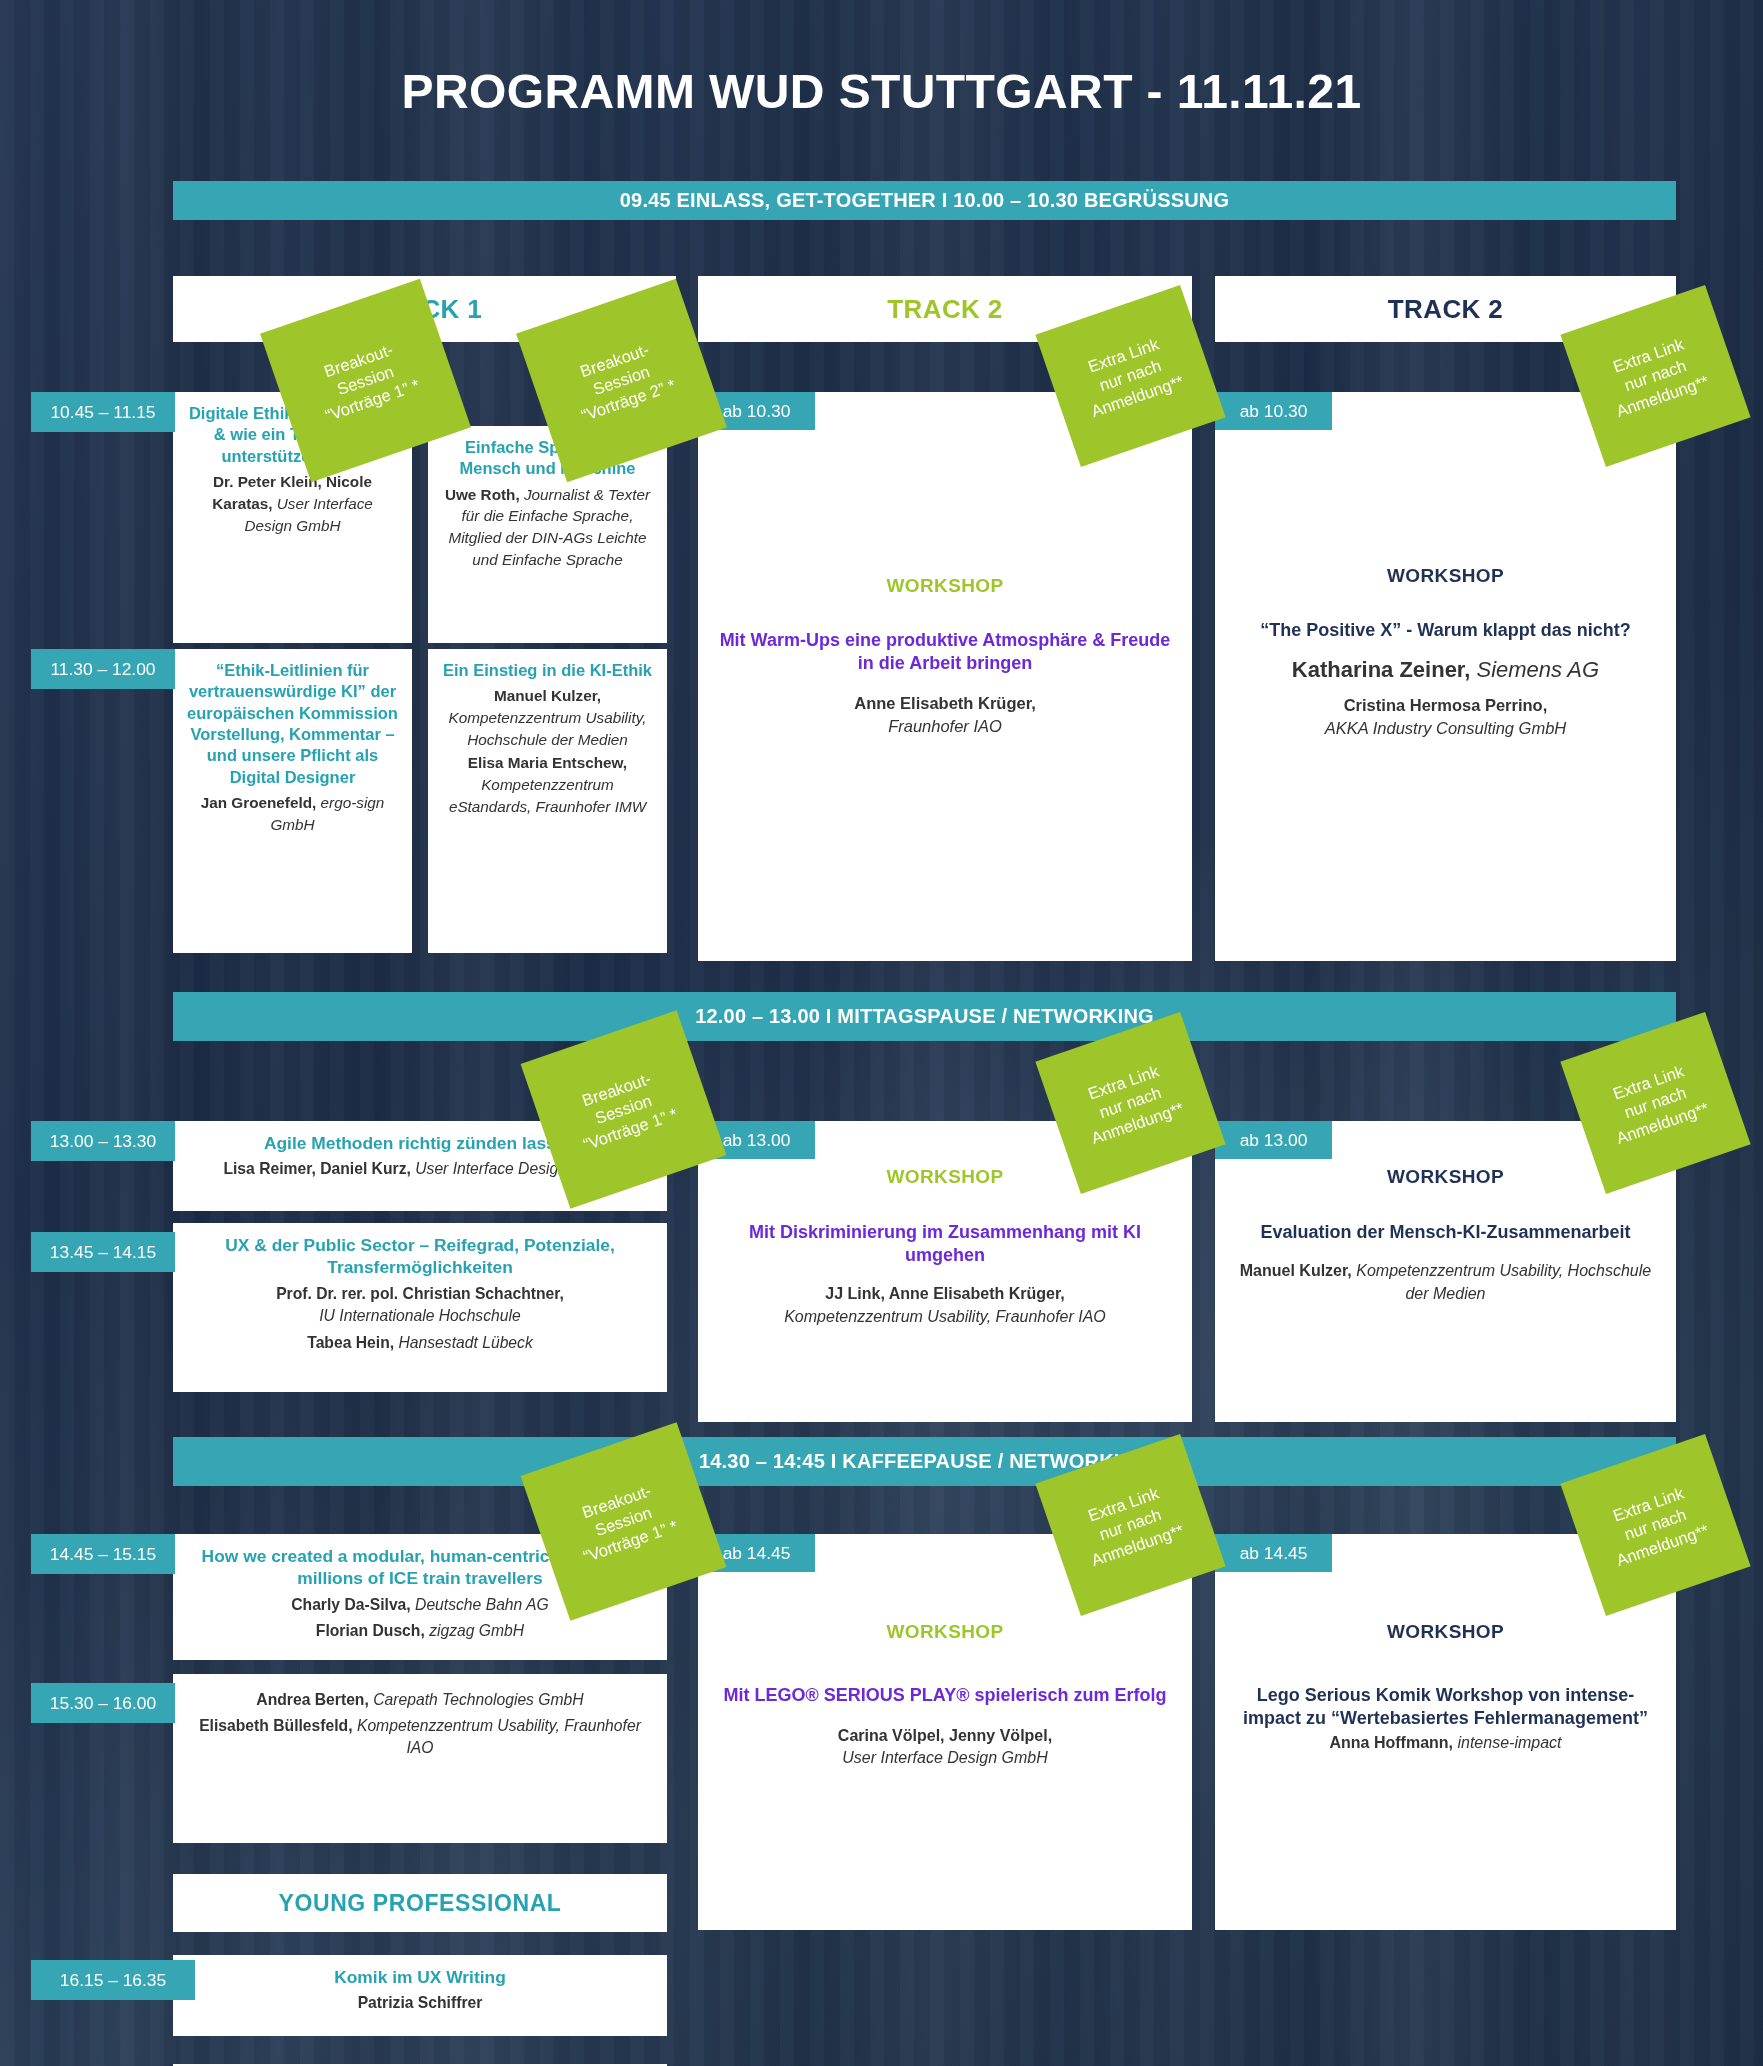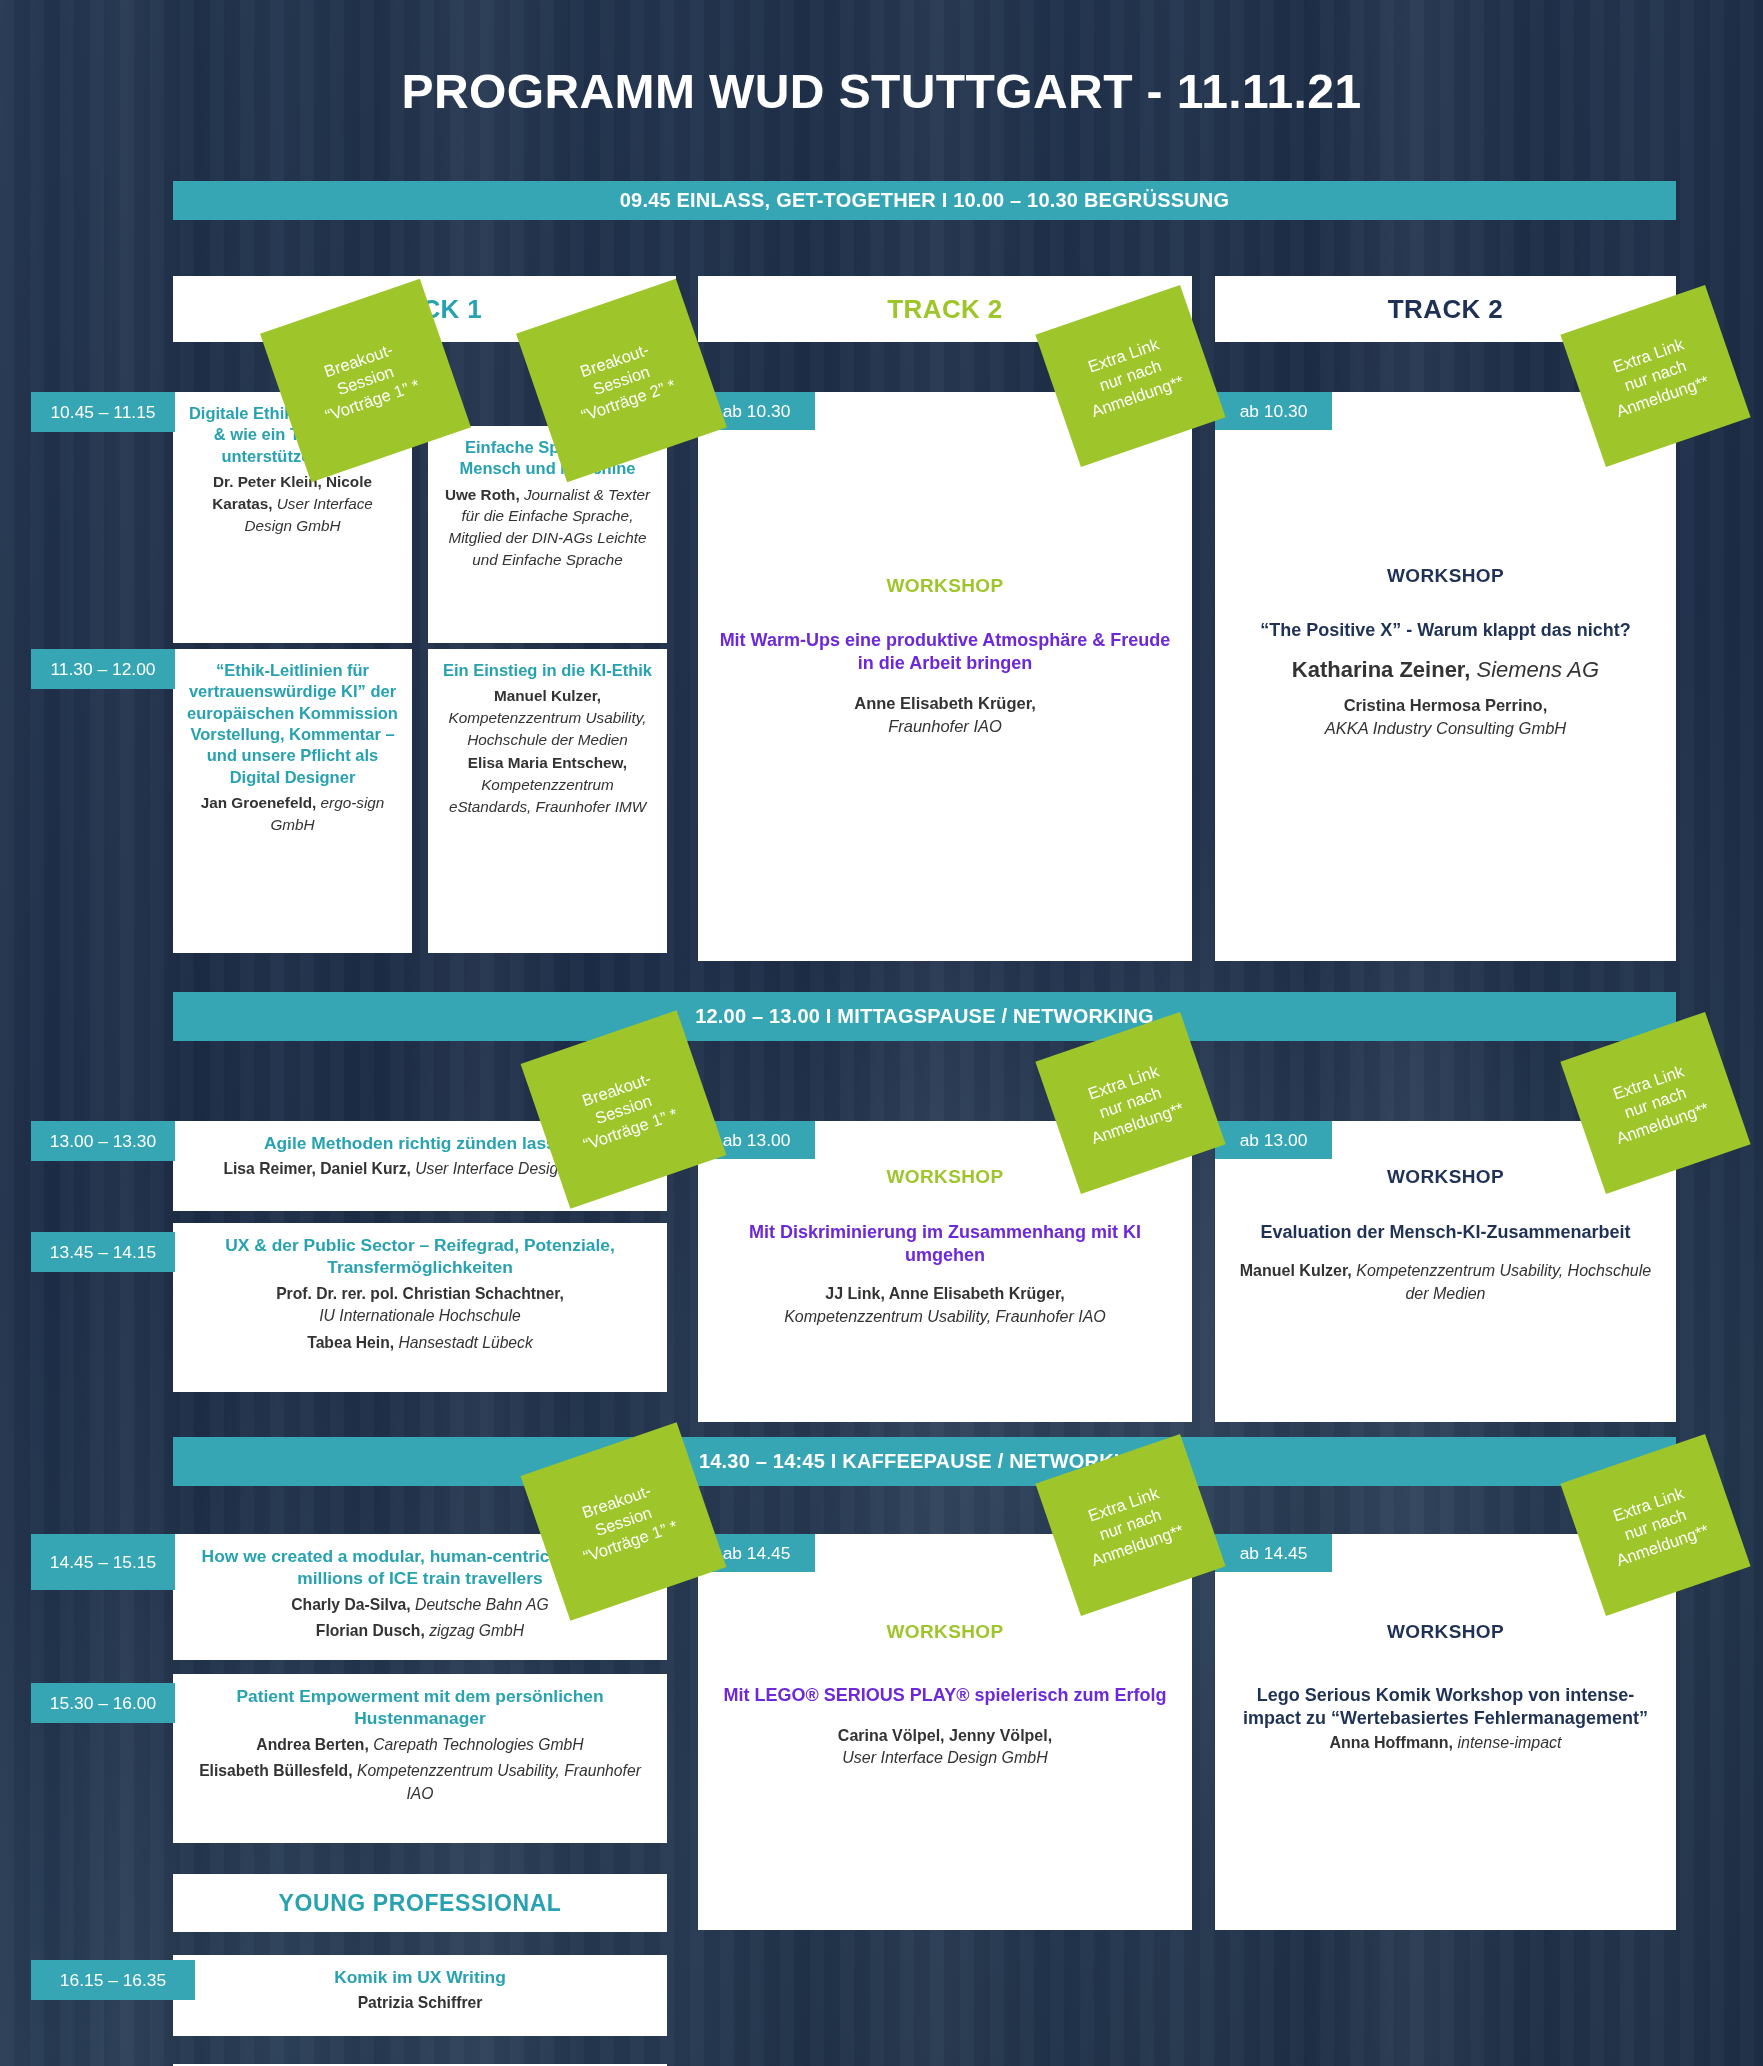--- a/index.html
+++ b/index.html
@@ -263,36 +263,35 @@
     <div class="ws-label navy" style="font-size:19px;margin-bottom:32px;">WORKSHOP</div>
     <div class="ttl navy" style="font-size:18px;">Evaluation der Mensch-KI-Zusammenarbeit</div>
     <div class="spk" style="font-size:16px;margin-top:15.7px;">
       <span>Manuel Kulzer,</span>
       <i>Kompetenzzentrum Usability, Hochschule der Medien</i>
     </div>
   </div>
 
   <div class="band" style="top:1437px;height:49px;">14.30 – 14:45 I KAFFEEPAUSE / NETWORKING</div>
 
-  <div class="timechip" style="top:1534px;left:31px;width:144px;height:56px;">14.45 – 15.15</div>
+  <div class="timechip" style="top:1534px;left:31px;width:144px;height:40px;">14.45 – 15.15</div>
   <div class="card" style="top:1534px;left:173px;width:494px;height:126px;">
     <div class="ttl" style="font-size:17.4px;">How we created a modular, human-centric design for millions of ICE train travellers</div>
     <div class="spk" style="font-size:15.7px;">
       <span>Charly Da-Silva,</span>
       <i>Deutsche Bahn AG</i>
     </div>
     <div class="spk" style="font-size:15.7px;">
       <span>Florian Dusch,</span>
       <i>zigzag GmbH</i>
     </div>
   </div>
 
   <div class="timechip" style="top:1683px;left:31px;width:144px;height:40px;">15.30 – 16.00</div>
   <div class="card" style="top:1674px;left:173px;width:494px;height:169px;">
-    <div class="ttl" style="font-size:17.4px;">Patient Empowerment mit dem persönlichen Hustenmanager</div>
     <div class="spk" style="font-size:15.7px;">
       <span>Andrea Berten,</span>
       <i>Carepath Technologies GmbH</i>
     </div>
     <div class="spk" style="font-size:15.7px;">
       <span>Elisabeth Büllesfeld,</span>
       <i>Kompetenzzentrum Usability, Fraunhofer IAO</i>
     </div>
   </div>
 

